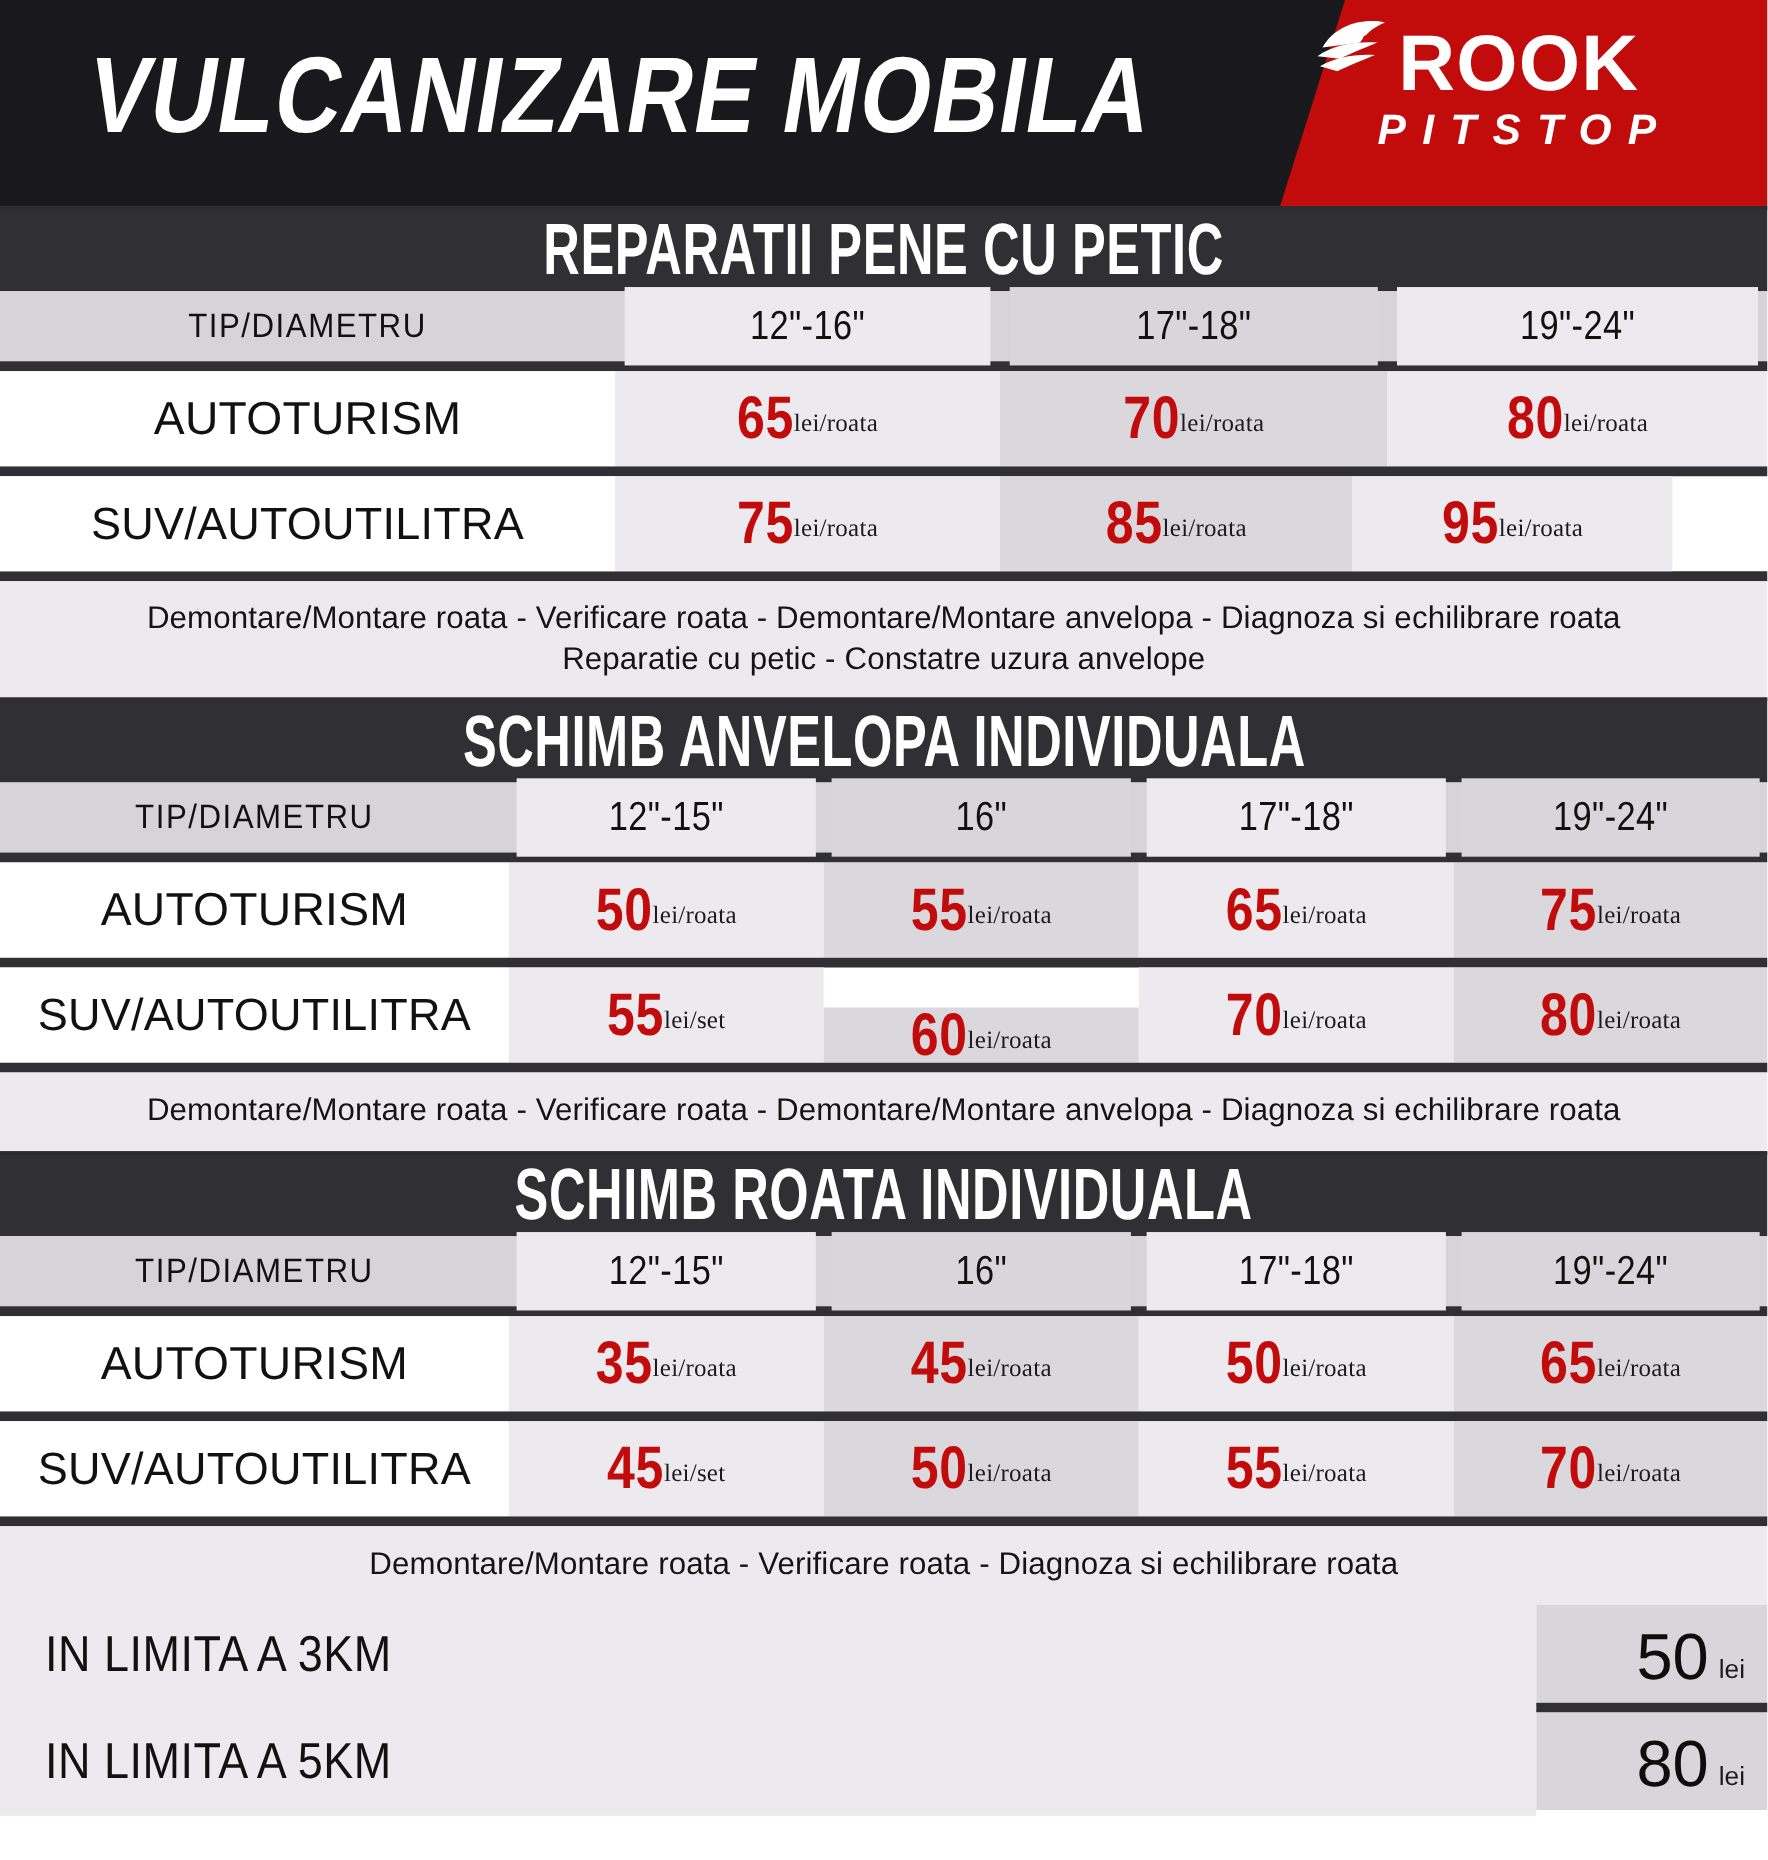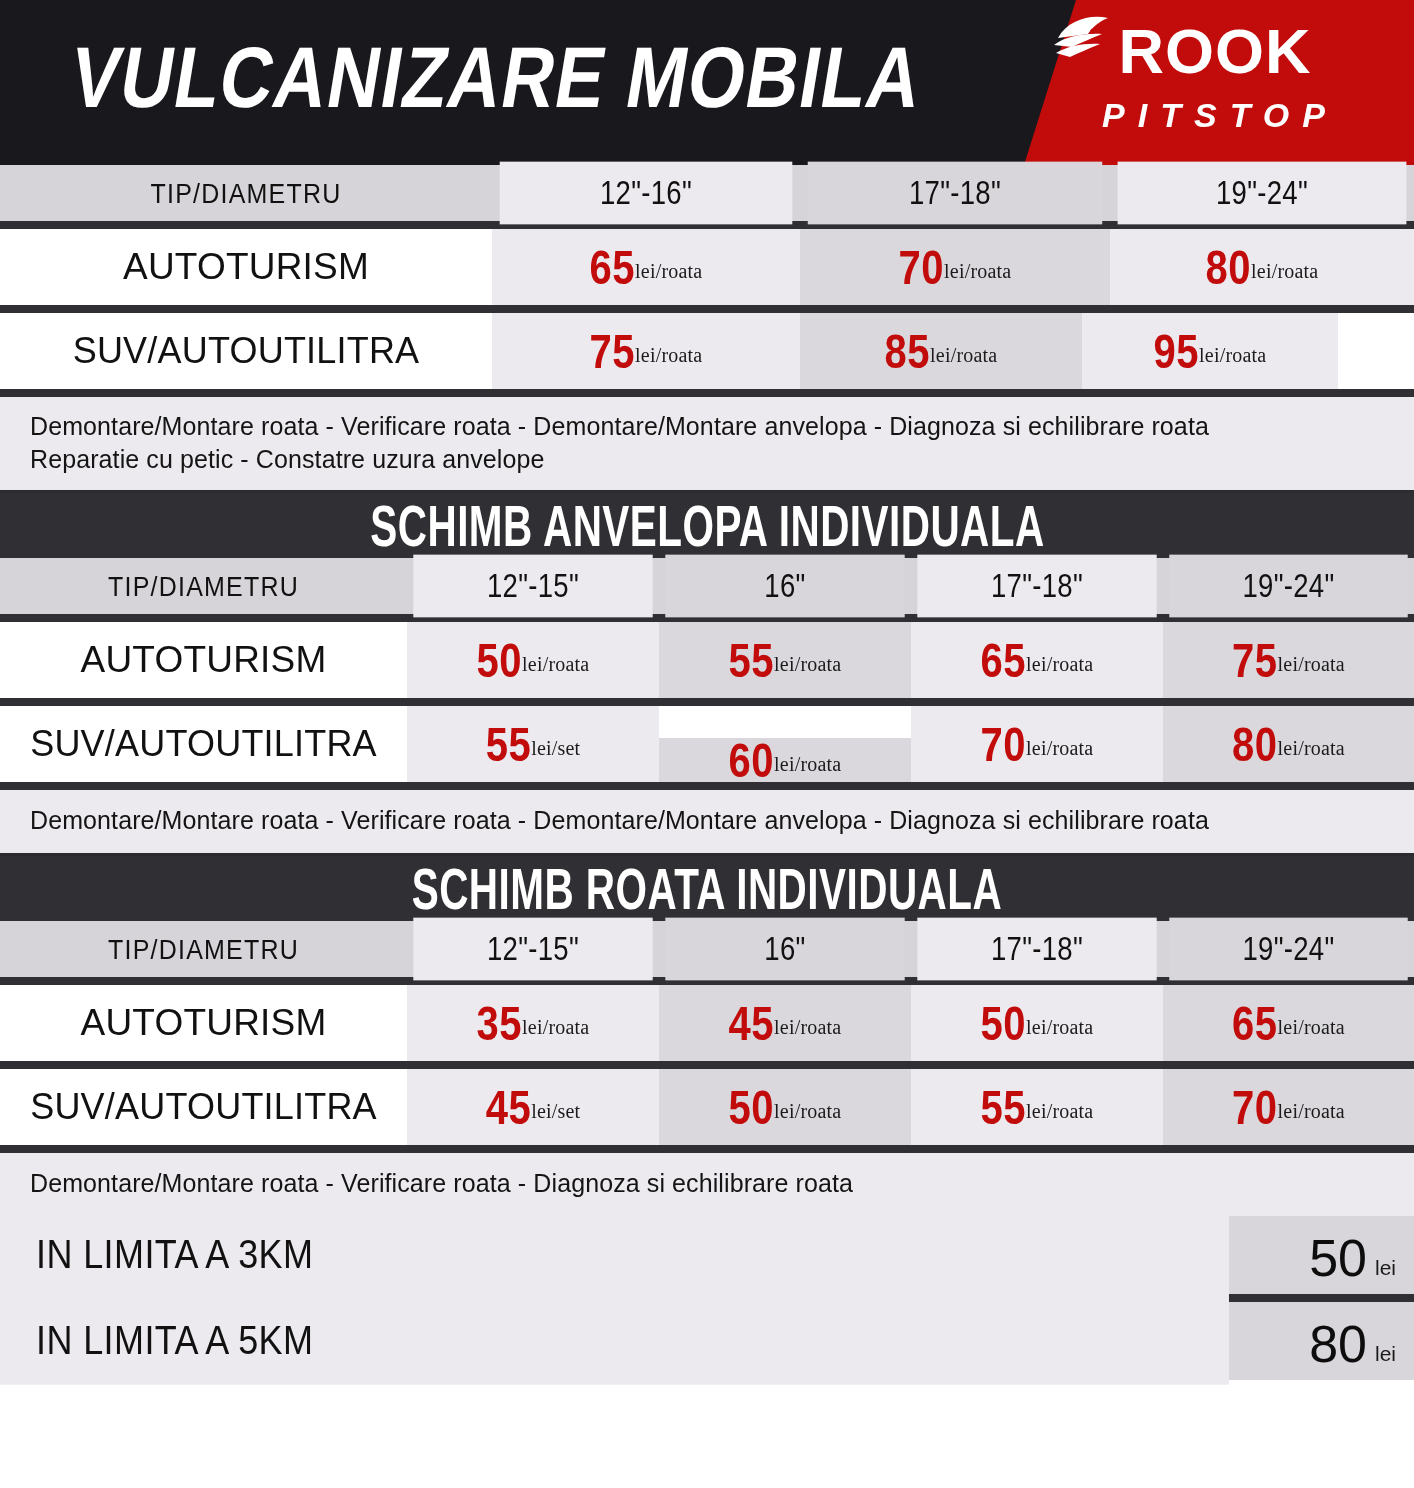--- a/index.html
+++ b/index.html
@@ -70,21 +70,21 @@
     pointer-events: none;
   }
   .brand-pitstop {
     color: #fff;
     font-family: "Liberation Sans", sans-serif;
     font-weight: bold;
     font-style: italic;
     font-size: 34px;
     letter-spacing: 13px;
     line-height: 1.1;
-    margin-top: 13px;
+    margin-top: 2px;
     padding-left: 28px;
     white-space: nowrap;
   }
 
   
   .band {
     background: #303034;
     height: 68px;
     display: flex;
     align-items: center;
@@ -154,20 +154,21 @@
     font-family: Liberation Serif, serif;
     font-size: 20px;
     margin-top: 7px;
     letter-spacing: 0.2px;
   }
 
   
   .note {
     background: #eceaee;
     padding: 14px 30px 16px;
+    text-align: center;
     font-family: "Liberation Sans Narrow", "Liberation Sans", sans-serif;
     font-size: 25px;
     color: #141414;
     line-height: 1.32;
     letter-spacing: 0.1px;
   }
   .note.two-line { padding: 13px 30px 14px; }
 
   
   .dep-row { height: 78px; display: flex; width: 100%; }
@@ -222,20 +223,23 @@
           <path d="M4 33 C16 24, 34 21, 52 22 C40 27, 30 31, 22 35 L4 33 Z" fill="#ffffff"></path>
           <path d="M6 41 C18 34, 34 31, 50 32 C38 37, 28 41, 20 45 L6 41 Z" fill="#ffffff"></path>
           <circle cx="43" cy="19" r="2.6" fill="#c20c0c"></circle>
         </svg>
         <span>ROOK</span>
       </div>
       <div class="brand-pitstop">PITSTOP</div>
     </div>
   </div>
 
+  <div class="band">
+    <div class="band-title">REPARATII PENE CU PETIC</div>
+  </div>
 
   <div class="row hdr-row">
     <div class="hdr-cell label" style="width:492px;">TIP/DIAMETRU</div>
     <div class="hdr-cell alt-a" style="width:308px;">12"-16"</div>
     <div class="hdr-cell alt-b" style="width:310px;">17"-18"</div>
     <div class="hdr-cell alt-a" style="width:304px;">19"-24"</div>
   </div>
   <div class="sep"></div>
 
   <div class="row price-row">

